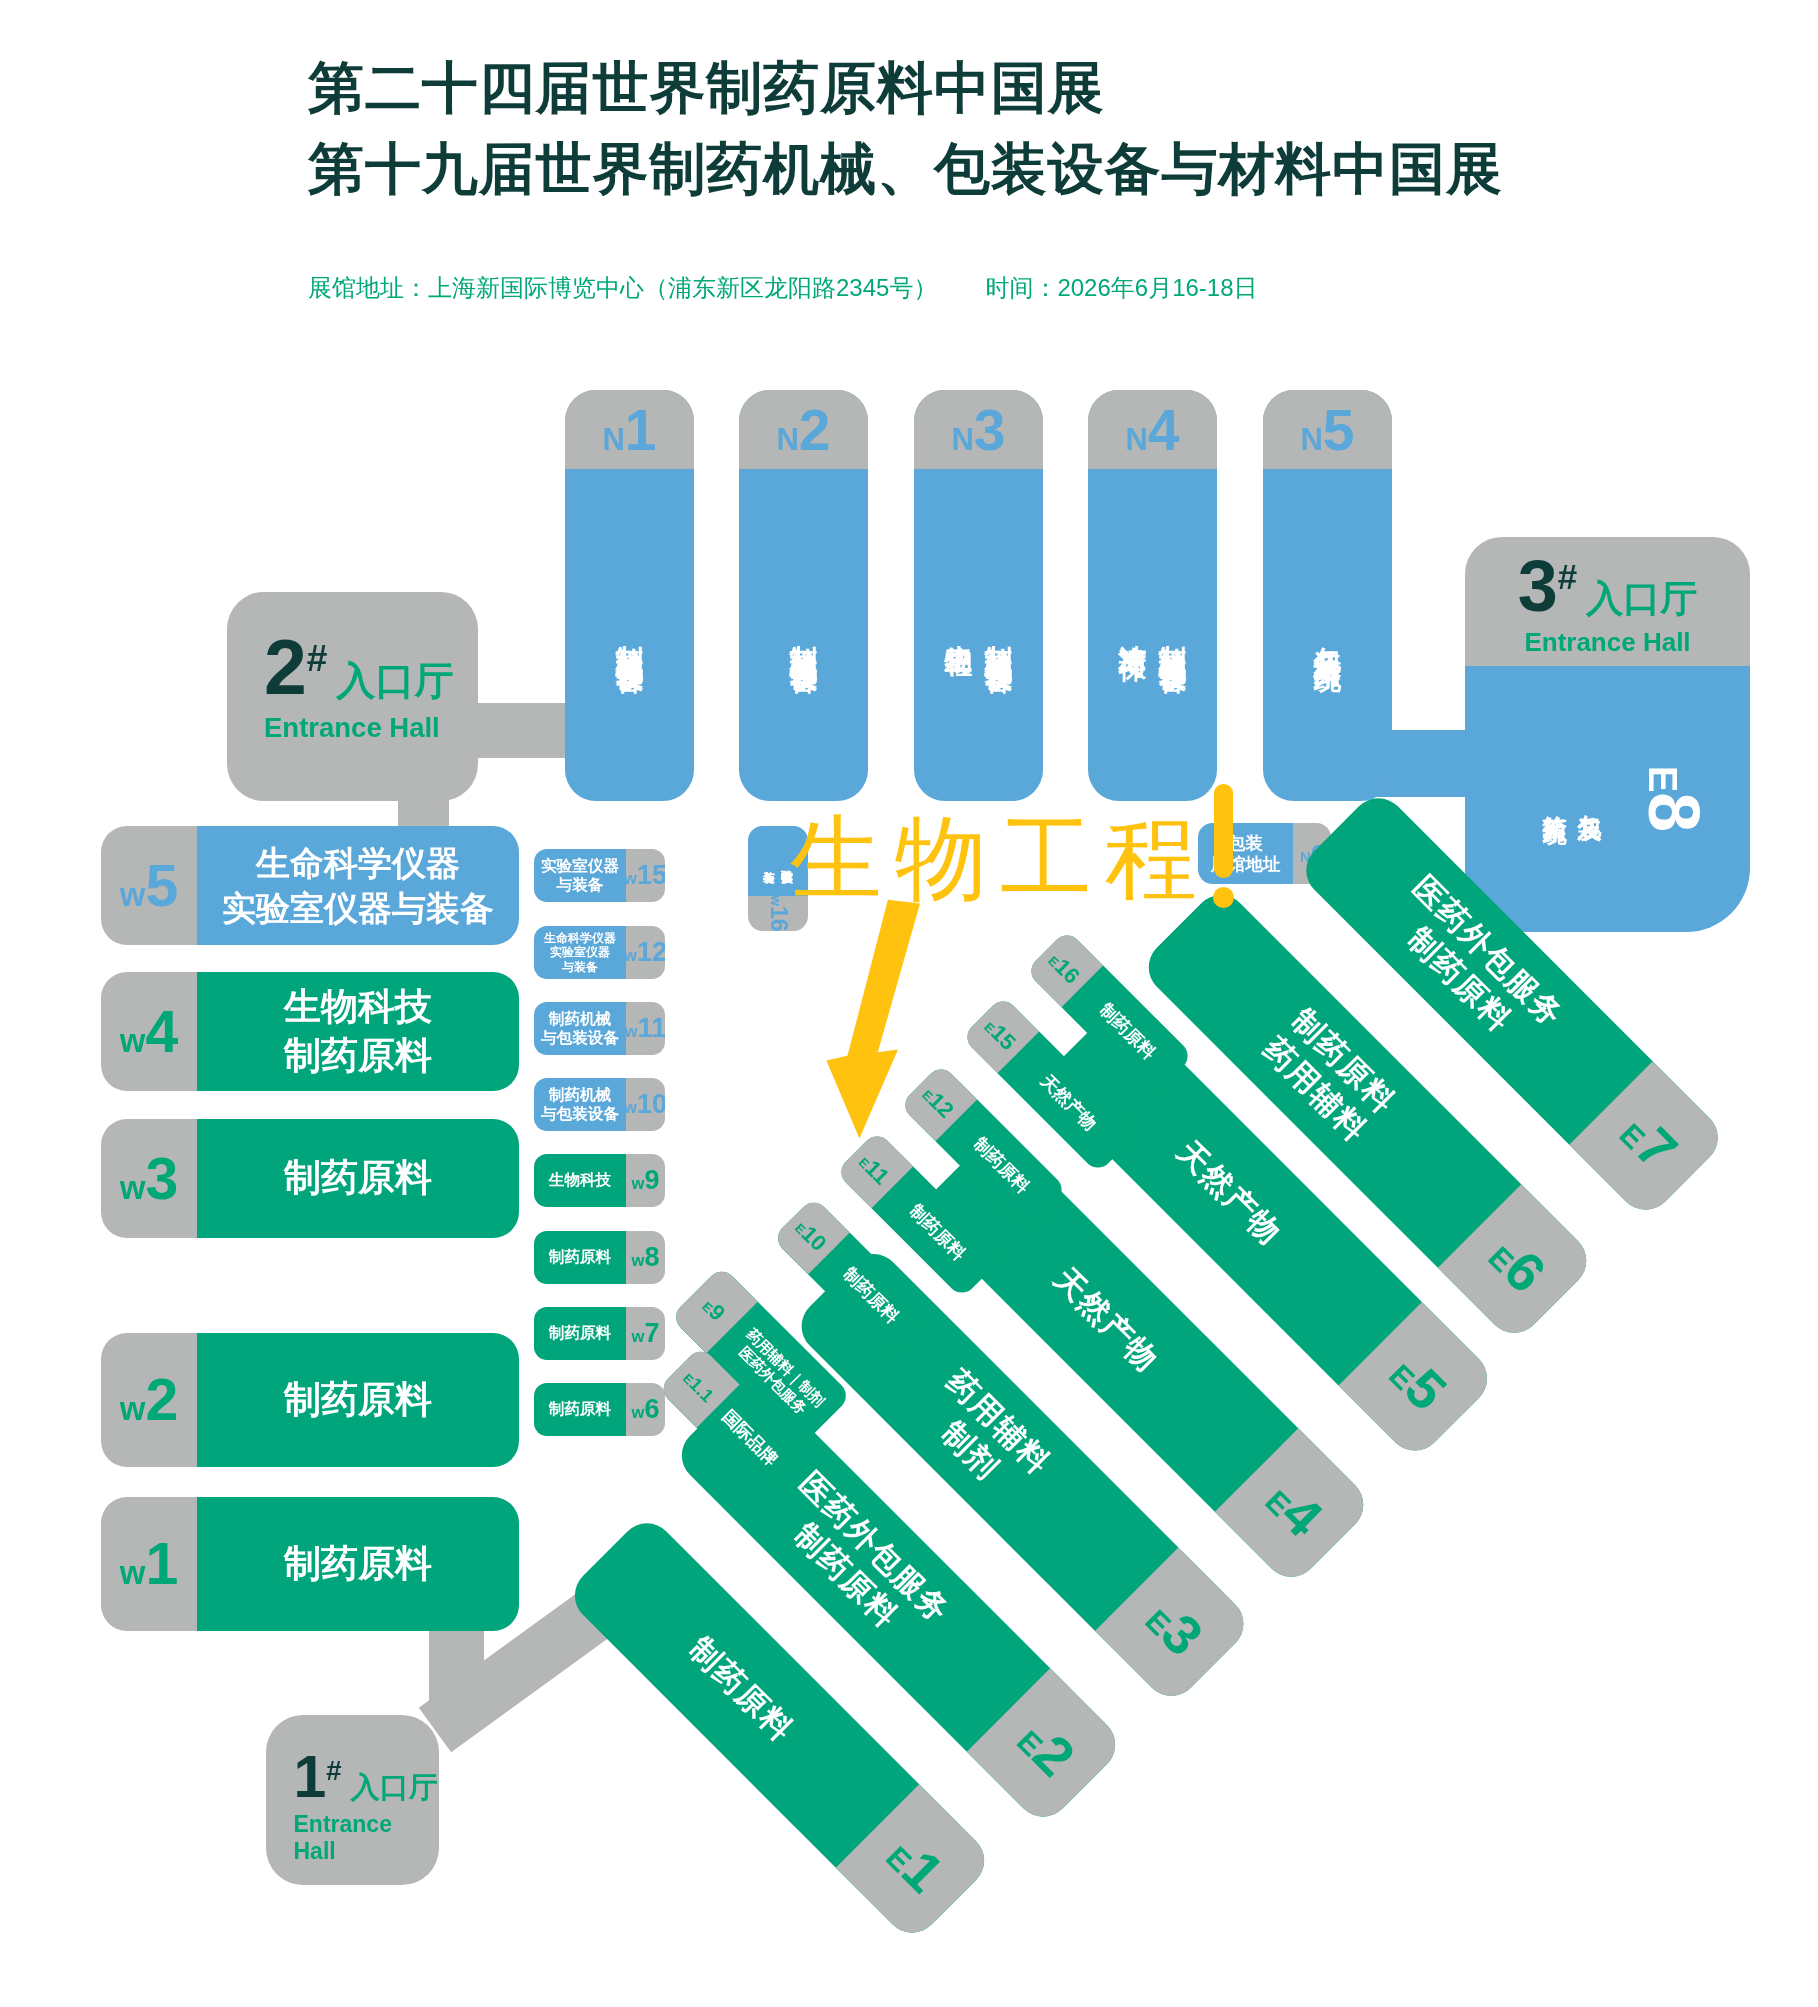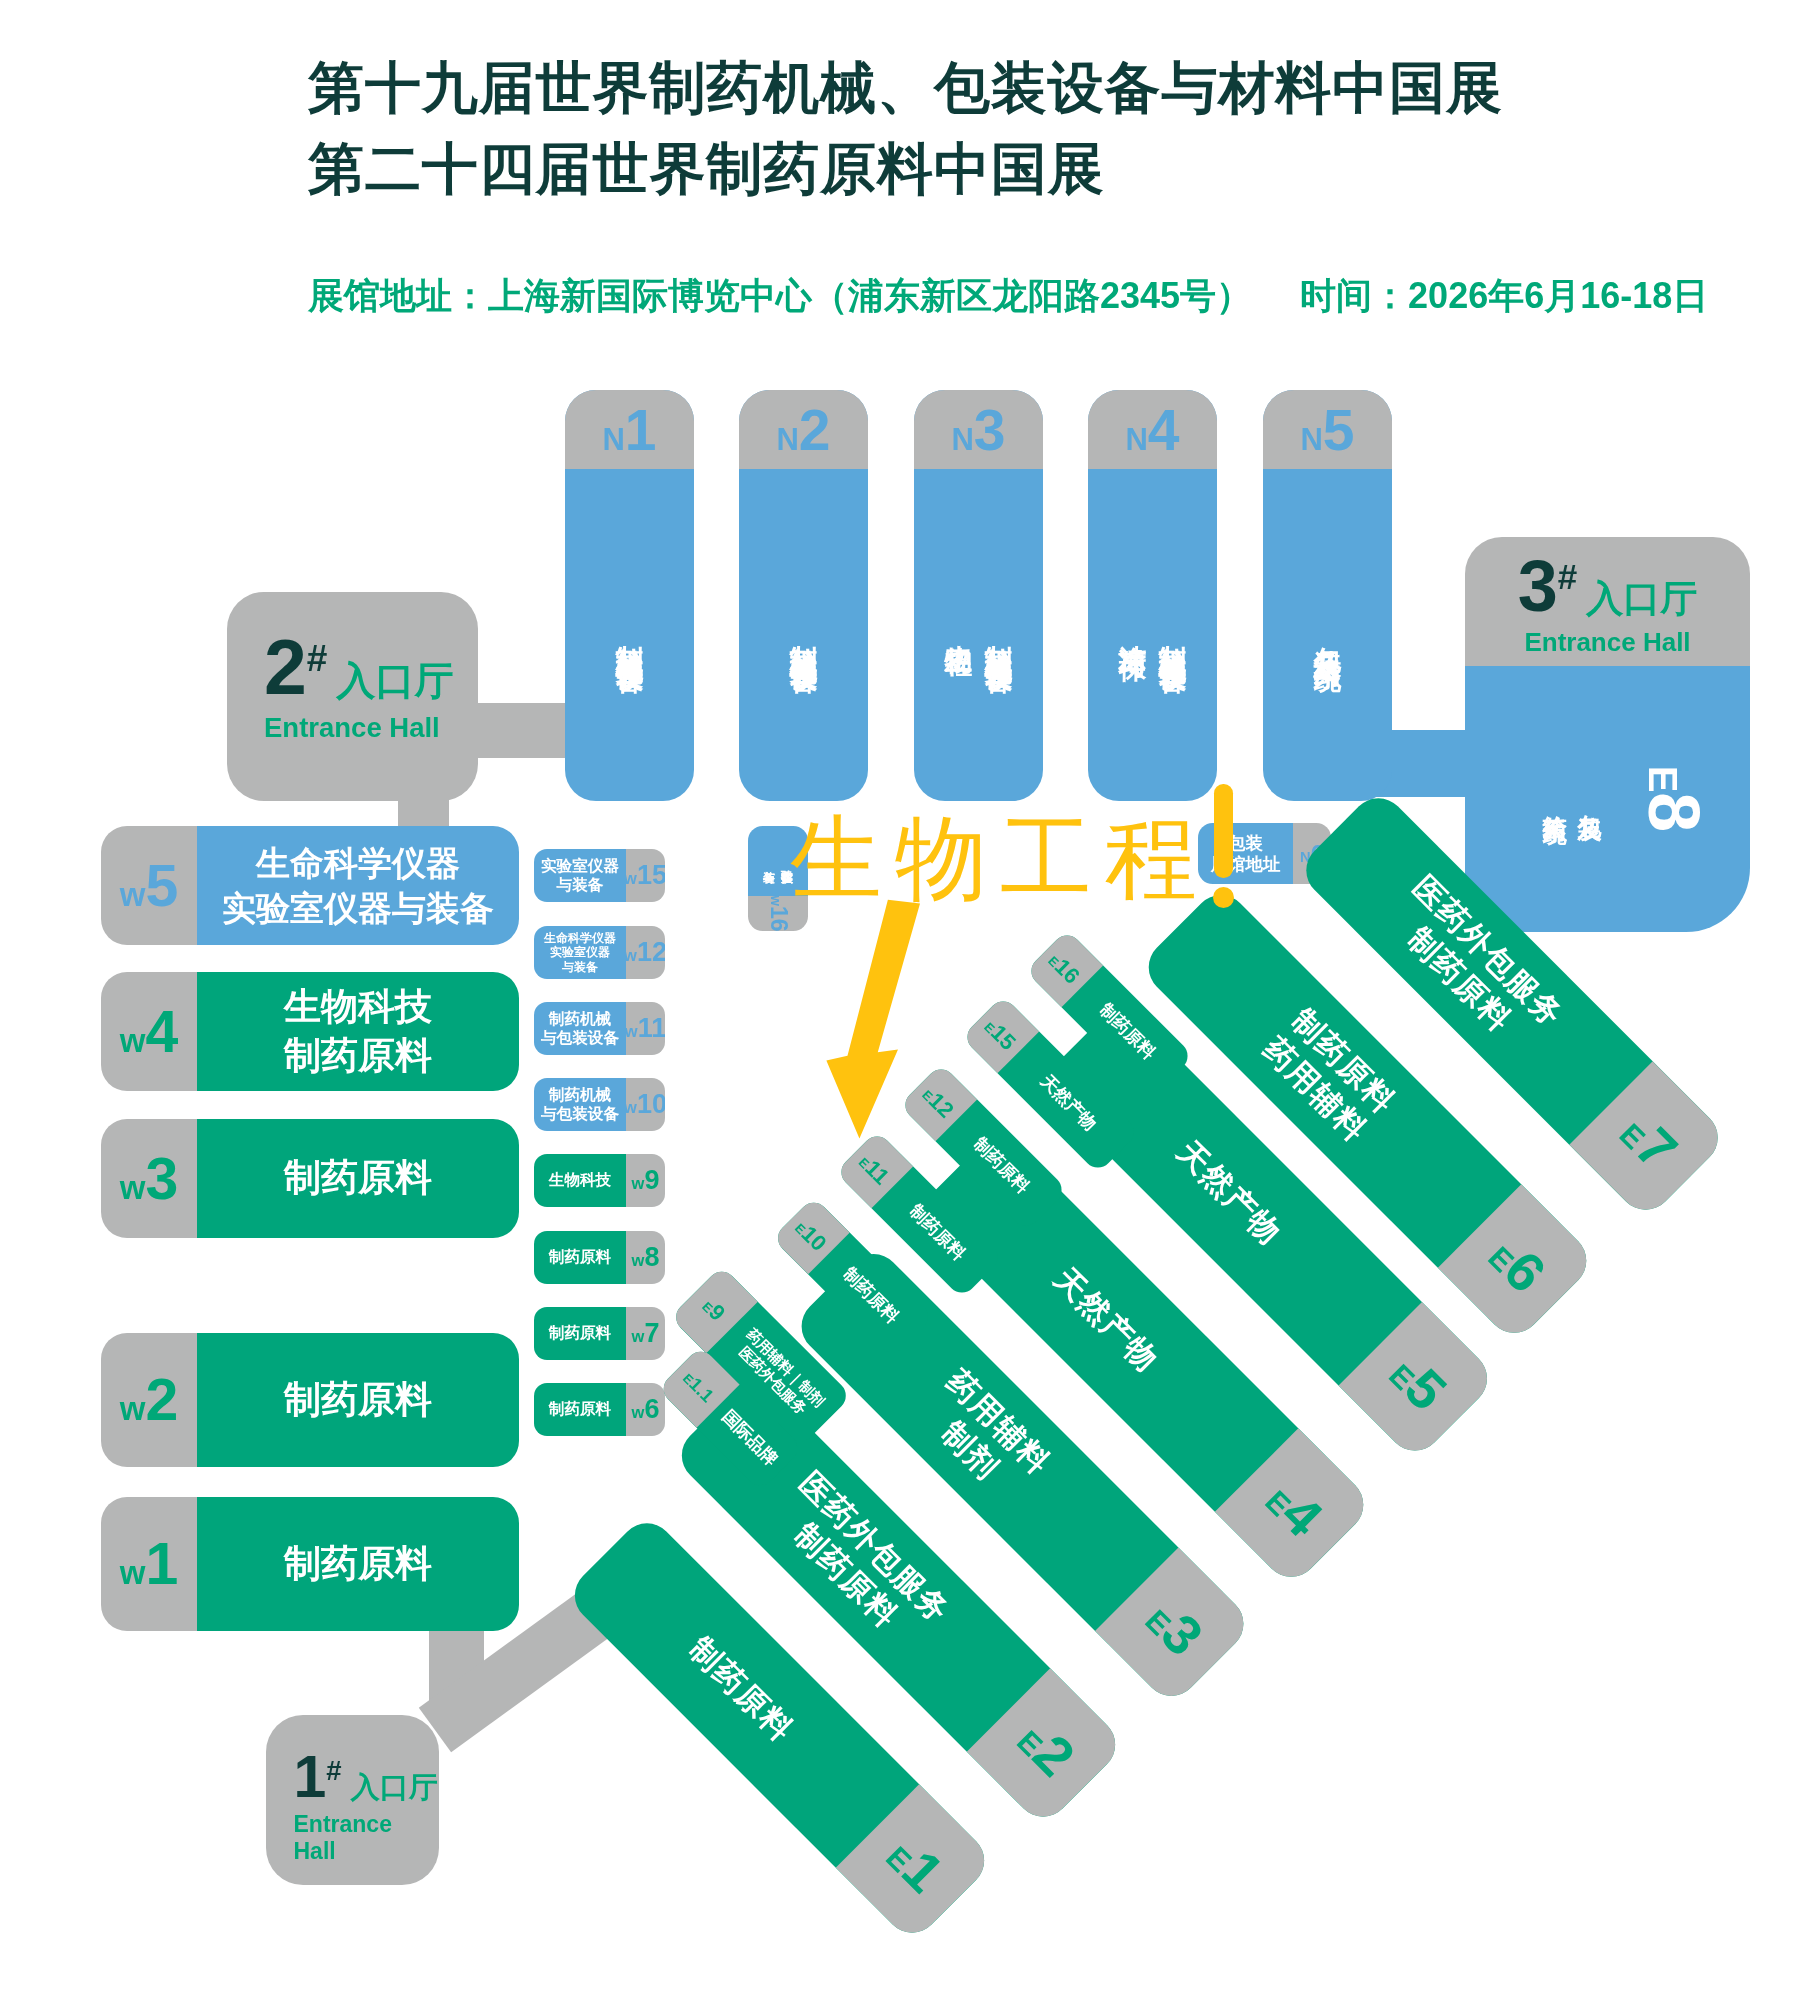--- a/index.html
+++ b/index.html
@@ -7,21 +7,21 @@
     --dark-teal:#0e3c39; --text-green:#00a878; --yellow:#ffc20e;
   }
   html,body{margin:0;padding:0;background:#ffffff;}
   .canvas{position:relative;width:1818px;height:2007px;background:#fff;overflow:hidden;
           font-family:"Liberation Sans","DejaVu Sans",sans-serif;}
   .abs{position:absolute;}
   .pre{white-space:pre-line;}
 
   
   .title{left:308px;top:48px;font-size:56px;line-height:1.44;font-weight:900;color:var(--dark-teal);letter-spacing:0.9px;}
-  .addr{left:308px;top:272px;font-size:36px;font-weight:700;color:var(--text-green);}
+  .addr{left:308px;top:272px;font-size:24px;font-weight:400;color:var(--text-green);}
   .addr .gap{display:inline-block;width:48px;}
 
   
   .tag{display:flex;align-items:baseline;font-weight:700;}
   .tag .tp{font-size:31px;}
   .tag .tn{font-size:57px;}
 
   
   .nhall{width:129px;height:411px;border-radius:31px;overflow:hidden;display:flex;flex-direction:column;background:var(--blue);z-index:1;}
   .nhead{height:79px;background:var(--gray);display:flex;align-items:center;justify-content:center;color:var(--blue);}
@@ -97,22 +97,22 @@
   .here-bar{left:1214px;top:784px;width:19px;height:94px;border-radius:9.2px;background:var(--yellow);z-index:6;}
   .here-dot{left:1213px;top:887px;width:21px;height:21px;border-radius:50%;background:var(--yellow);z-index:6;}
   .arrow-svg{position:absolute;left:0;top:0;z-index:5;}
 </style>
 </head>
 <body>
 
 <div class="canvas">
 
   <div class="abs title">
+    <div>第二十四届世界制药原料中国展</div>
     <div>第十九届世界制药机械、包装设备与材料中国展</div>
-    <div>第二十四届世界制药原料中国展</div>
   </div>
   <div class="abs addr">
     <span>展馆地址：上海新国际博览中心（浦东新区龙阳路2345号）</span><span class="gap"></span><span>时间：2026年6月16-18日</span>
   </div>
 
   <div class="conn" style="left:464px;top:703px;width:107px;height:55px;"></div>
   <div class="conn" style="left:398px;top:788px;width:51px;height:44px;"></div>
   <div class="conn" style="left:429px;top:1625px;width:55px;height:94px;"></div>
   <div class="conn" style="left:413px;top:1635px;width:230px;height:55px;transform:rotate(-36deg);"></div>
   <div class="connblue" style="left:1322px;top:730px;width:147px;height:67px;"></div>

